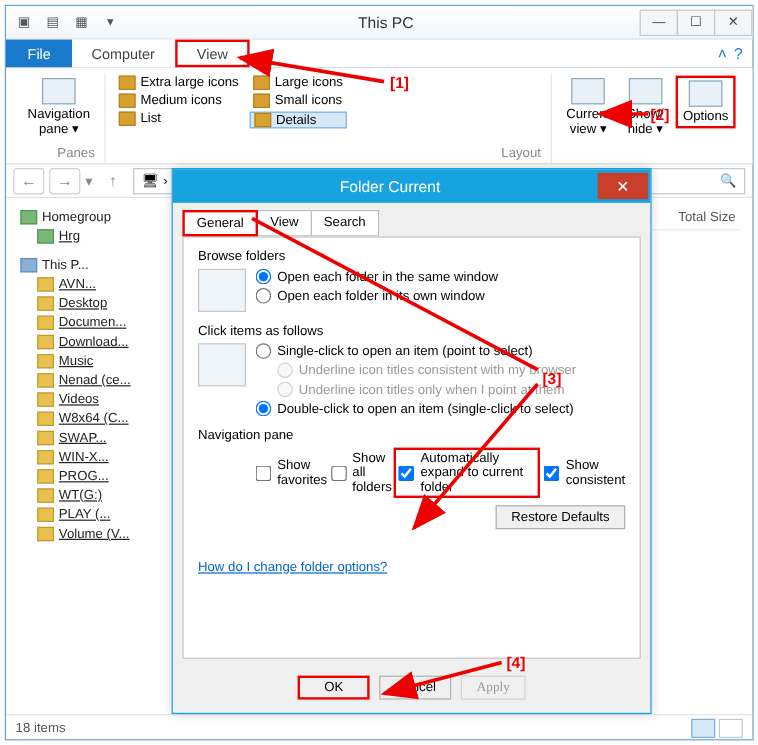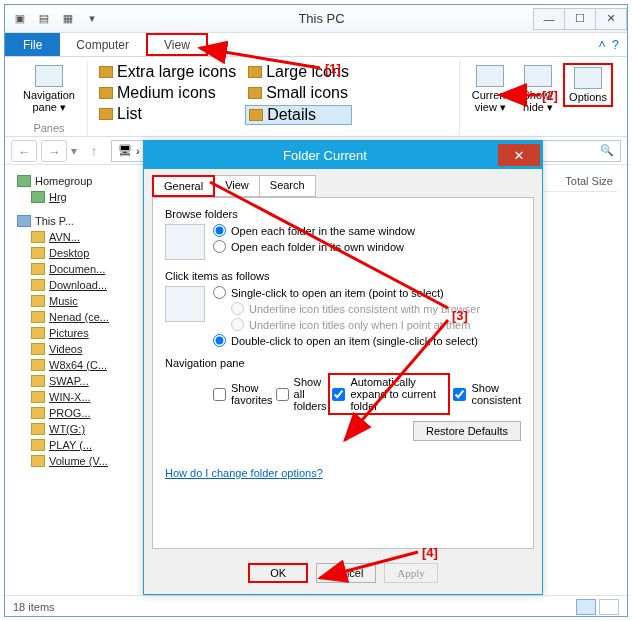--- a/index.html
+++ b/index.html
@@ -21,24 +21,24 @@
 .tab-file { background: #1979ca; color: #fff; padding: 0 18px; display: flex; align-items: center; font-size: 12px; }
 .tab { padding: 0 16px; display: flex; align-items: center; background: #fff; color: #444; border-right: 1px solid transparent; }
 .tab.active { border: 2px solid #e00; }
 .tab-help { margin-left: auto; padding: 0 8px; display: flex; align-items: center; gap: 6px; }
 .help-ic { color: #1979ca; font-size: 13px; }
 
 
 .ribbon { height: 80px; background: #fff; border-bottom: 1px solid #d8e0e8; display: flex; padding: 4px 6px 0 6px; }
 .ribbon-group { border-right: 1px solid #e4e8ec; padding: 0 8px; display: flex; flex-direction: column; }
 .rg-body { flex: 1; display: flex; align-items: flex-start; gap: 6px; padding-top: 2px; }
-.rg-label { text-align: center; font-size: 11px; color: #888; padding-bottom: 2px; }
+.rg-label { text-align: right; font-size: 11px; color: #888; padding-bottom: 2px; }
 .big-btn { display: flex; flex-direction: column; align-items: center; gap: 2px; padding: 2px 4px; font-size: 11px; }
 .big-ic { width: 28px; height: 22px; border: 1px solid #8ab; background: #e8f0f8; }
-.layout-col { display: flex; flex-direction: column; gap: 3px; font-size: 16px; }
+.layout-col { display: flex; flex-direction: column; gap: 3px; font-size: 11px; }
 .layout-item { display: flex; align-items: center; gap: 4px; padding: 0 3px; }
 .layout-item.sel { background: #d6e9f8; border: 1px solid #7ab0e0; }
 .sm-ic { width: 14px; height: 12px; background: #d8a030; border: 1px solid #b88020; }
 .options-btn { border: 2px solid #e00; padding: 2px 4px; }
 
 
 .addr { height: 28px; border-bottom: 1px solid #e0e4e8; display: flex; align-items: center; gap: 4px; padding: 0 6px; }
 .nav-btn { width: 26px; height: 22px; border: 1px solid #d0d0d0; border-radius: 3px; display: flex; align-items: center; justify-content: center; color: #888; font-size: 13px; }
 .addr-path { flex: 1; height: 22px; border: 1px solid #c0c8d0; display: flex; align-items: center; padding: 0 6px; font-size: 11px; gap: 4px; }
 .search-box { width: 170px; height: 22px; border: 1px solid #c0c8d0; display: flex; align-items: center; padding: 0 6px; font-size: 11px; color: #888; gap: 4px; }
@@ -154,20 +154,21 @@
           <div class="layout-item">
               <span class="sm-ic"></span>
               <span>Small icons</span>
             </div>
           <div class="layout-item sel">
               <span class="sm-ic"></span>
               <span>Details</span>
             </div>
         </div>
       </div>
+      <div class="rg-label">Layout</div>
     </div>
     <div class="ribbon-group" style="border:none">
       <div class="rg-body">
         <div class="big-btn">
             <div class="big-ic"></div>
             <span style="white-space:pre;text-align:center">Current
 view ▾</span>
           </div>
         <div class="big-btn">
             <div class="big-ic"></div>
@@ -229,24 +230,20 @@
             <span class="tree-ic"></span>
             <span>Download...</span>
           </div>
           <div class="tree-item indent">
             <span class="tree-ic"></span>
             <span>Music</span>
           </div>
           <div class="tree-item indent">
             <span class="tree-ic"></span>
             <span>Nenad (ce...</span>
-          </div>
-          <div class="tree-item indent">
-            <span class="tree-ic"></span>
-            <span>Pictures</span>
           </div>
           <div class="tree-item indent">
             <span class="tree-ic"></span>
             <span>Videos</span>
           </div>
           <div class="tree-item indent">
             <span class="tree-ic"></span>
             <span>W8x64 (C...</span>
           </div>
           <div class="tree-item indent">

